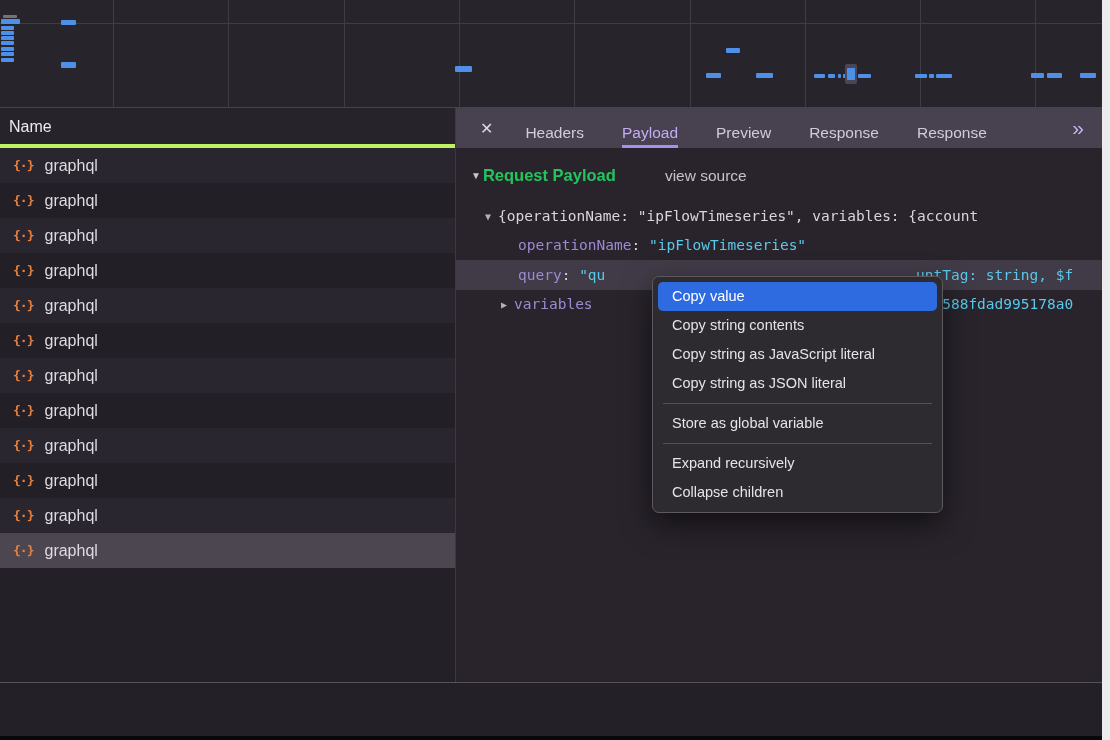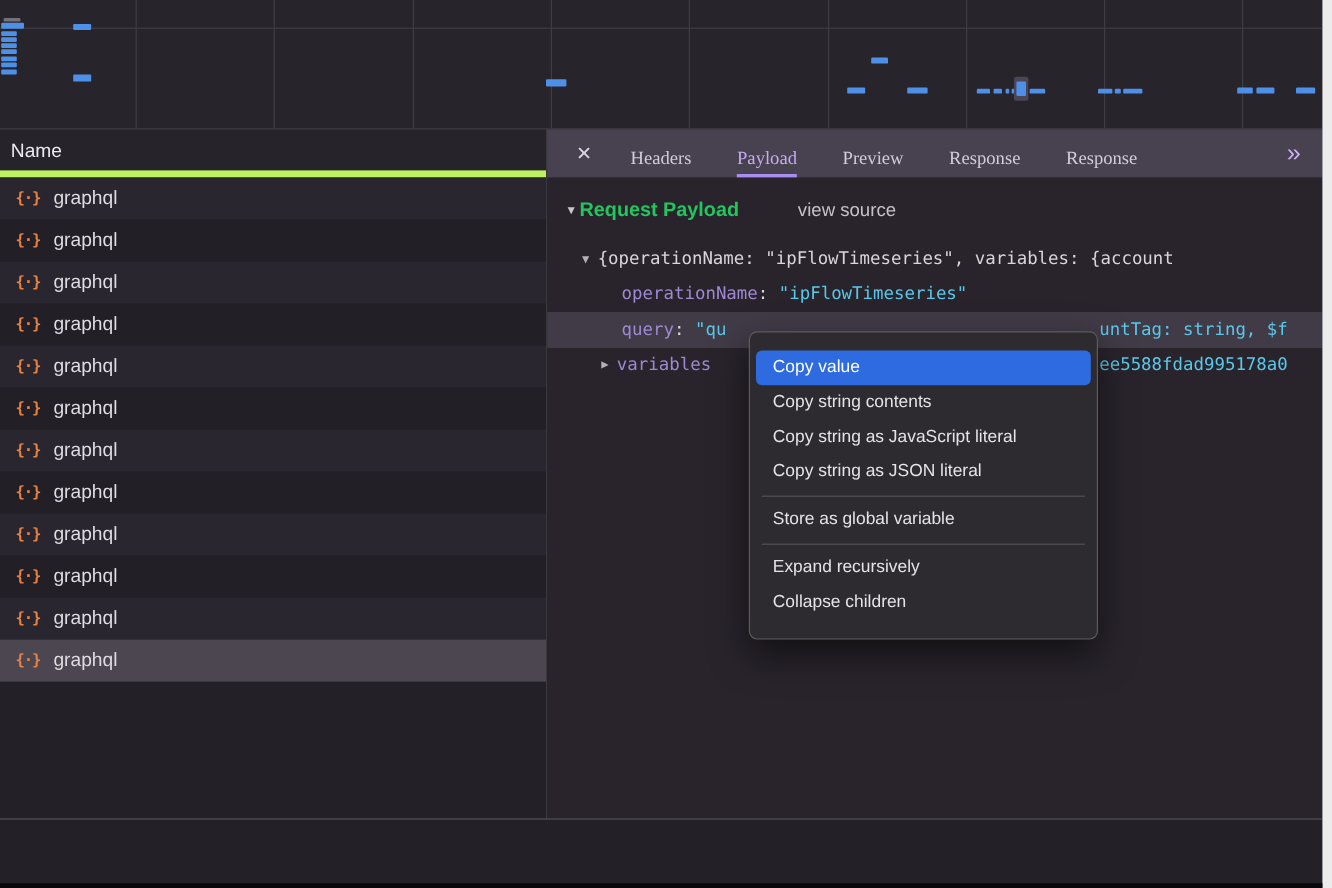--- a/index.html
+++ b/index.html
@@ -14,26 +14,26 @@
   .overview{position:absolute;left:0;top:0;width:1102px;height:108px;background:#28242b;
             border-bottom:1px solid #47434b;box-sizing:border-box;overflow:hidden;}
   .vline{position:absolute;top:0;bottom:0;width:1px;background:#403c44;}
   .hline{position:absolute;left:0;right:0;top:23px;height:1px;background:#403c44;}
   .ov-bar{position:absolute;background:#4e90e8;border-radius:1px;}
   .ov-bar.gray{background:#75717a;}
   .ov-selbox{position:absolute;background:#4b4556;border-radius:2px;}
 
   
   .name-header{position:absolute;left:0;top:108px;width:455px;height:40px;background:#27232a;
-               border-bottom:6px solid #bef264;box-sizing:border-box;color:#eceaef;font-size:16px;
+               border-bottom:4px solid #bef264;box-sizing:border-box;color:#eceaef;font-size:16px;
                line-height:38px;padding-left:9px;}
   .tabbar{position:absolute;left:455px;top:108px;width:647px;height:40px;background:#48414f;
           display:flex;align-items:stretch;color:#d2ccd8;font-size:15.5px;}
   .close-btn{display:flex;align-items:center;padding:0 13px 0 25px;font-size:16px;color:#dcd8e0;cursor:default;}
-  .tab{display:flex;align-items:center;margin:0 19px;border-bottom:3px solid transparent;padding-top:13px;box-sizing:border-box;font-family:Liberation Serif, serif;}
+  .tab{display:flex;align-items:center;margin:0 19px;border-bottom:3px solid transparent;padding-top:13px;box-sizing:border-box;}
   .tab.active{color:#c5abf6;border-bottom-color:#a98ef2;}
   .overflow-btn{margin-left:auto;display:flex;align-items:center;padding-right:18px;color:#c9b2f2;font-size:21px;}
 
   
   .request-list{position:absolute;left:0;top:148px;width:455px;height:534px;background:#242027;}
   .nrow{height:35px;display:flex;align-items:center;padding-left:13px;gap:11px;font-size:16px;
         color:#dedbe1;background:#2a2630;box-sizing:border-box;}
   .nrow.alt{background:#221f26;}
   .nrow.selected{background:#4c4651;}
   .jicon{color:#e8813f;font-family:"DejaVu Sans Mono",monospace;font-weight:bold;font-size:13px;letter-spacing:-1px;}
@@ -55,23 +55,23 @@
   .key{color:#9e89d2;}
   .str{color:#5ac8ea;}
   .plain{color:#d9d5dc;}
   .frag{position:absolute;left:460px;top:0;}
 
   
   .footer{position:absolute;left:0;top:682px;width:1102px;height:54px;background:#242027;
           border-top:1px solid #55525a;box-sizing:border-box;}
 
   
-  .ctx-menu{position:absolute;left:624px;top:276px;width:291px;box-sizing:border-box;background:#2d2b2f;
+  .ctx-menu{position:absolute;left:652px;top:276px;width:291px;box-sizing:border-box;background:#2d2b2f;
             border:1px solid #5c5a5f;border-radius:7px;box-shadow:0 12px 30px rgba(0,0,0,.55);
-            padding:15px 0;font-size:14.5px;color:#e5e3e7;z-index:10;}
+            padding:5px 0;font-size:14.5px;color:#e5e3e7;z-index:10;}
   .mi{height:29px;line-height:29px;padding:0 12px 0 19px;white-space:nowrap;}
   .mi.hl{background:#2f6be0;color:#ffffff;margin:0 5px;padding-left:14px;border-radius:5px;}
   .msep{height:1px;background:#545258;margin:5px 10px;}
 </style>
 </head>
 <body>
 
 <div class="screen">
 
   <div class="overview">

